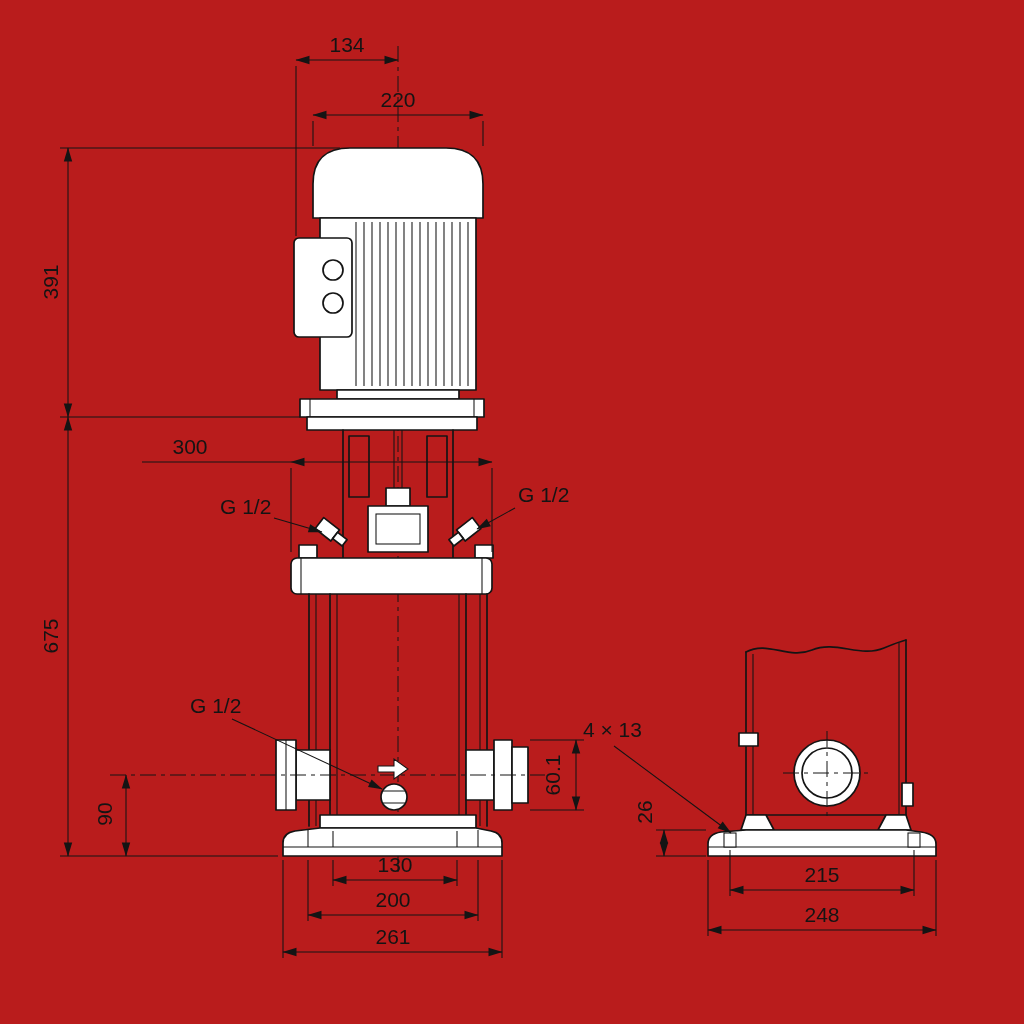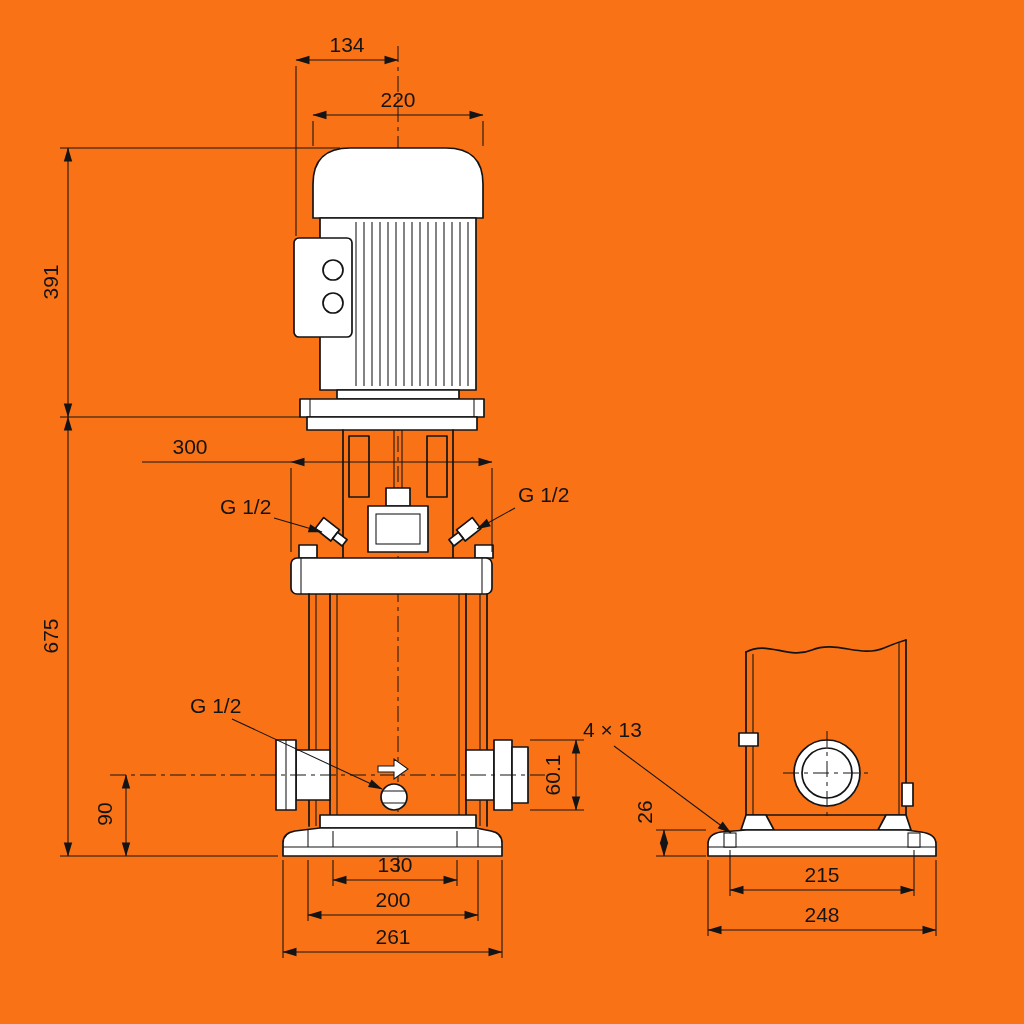--- a/index.html
+++ b/index.html
@@ -1,16 +1,16 @@
 <!DOCTYPE html>
 <html><head>
 <meta charset="utf-8">
 <style>
   html,body{margin:0;padding:0;background:#fff}
-  .page{position:relative;width:1024px;height:1024px;background:#f97316;overflow:hidden;
+  .page{position:relative;width:1024px;height:1024px;background:#b91c1c;overflow:hidden;
         font-family:"Liberation Sans",sans-serif}
   svg{display:block}
   
   .s {stroke:#141414;stroke-width:1.7;fill:none;stroke-linejoin:round;stroke-linecap:round}
   .sw{stroke:#141414;stroke-width:1.7;fill:#ffffff;stroke-linejoin:round}
   .t {stroke:#141414;stroke-width:1.05;fill:none}
   .tw{stroke:#141414;stroke-width:1.05;fill:#ffffff}
   
   .d {stroke:#141414;stroke-width:1.05;fill:none}
   

